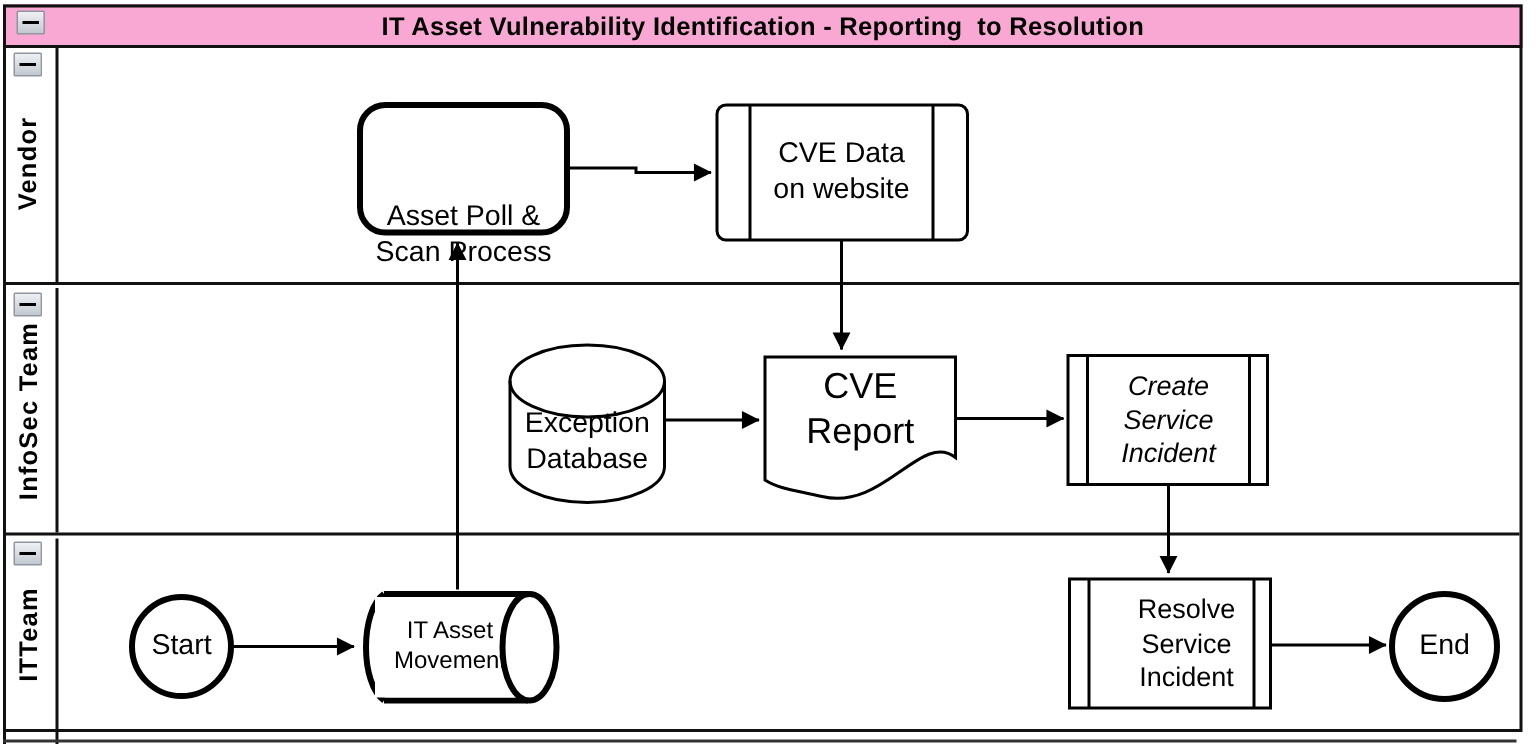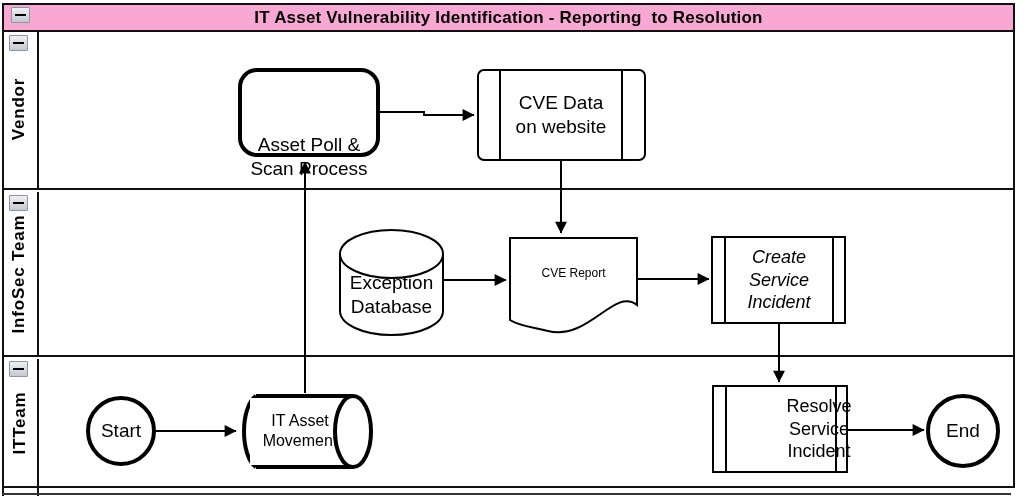--- a/index.html
+++ b/index.html
@@ -21,21 +21,21 @@
   
   .btn-collapse{position:absolute;width:19px;height:16px;box-sizing:border-box;
     border:1px solid #8f96a0;background:linear-gradient(#eef0f3,#c3c9d1);
     display:flex;align-items:center;justify-content:center;border-radius:1px;cursor:pointer;z-index:6;}
   .btn-collapse .minus{width:11px;height:2px;background:#000;}
   
   svg.wires{position:absolute;left:0;top:0;z-index:4;}
   
   .node-label{position:absolute;z-index:5;display:flex;align-items:center;justify-content:center;
     text-align:center;white-space:pre-line;line-height:1.25;pointer-events:none;}
-  .fs19{font-size:19px;} .fs20{font-size:12px;} .fs18{font-size:18px;} .fs16{font-size:16px;}
+  .fs19{font-size:19px;} .fs20{font-size:24px;} .fs18{font-size:18px;} .fs16{font-size:16px;}
 </style>
 </head>
 <body>
 
 <div class="stage">
 
   <div class="pool"></div>
 
   <div class="lane-row" style="top:28px;height:160px;"></div>
   <div class="lane-row" style="top:190px;height:165px;"></div>
@@ -132,18 +132,18 @@
 on website</div>
   <div class="node-label fs19" style="left:340px;top:260px;width:103px;height:70px;">Exception
 Database</div>
   <div class="node-label fs20" style="left:512px;top:242px;width:123px;height:62px;">CVE Report</div>
   <div class="node-label fs18" style="left:725px;top:240px;width:108px;height:80px;font-style:italic;">Create
 Service
 Incident</div>
   <div class="node-label fs19" style="left:87px;top:398px;width:68px;height:66px;">Start</div>
   <div class="node-label fs16" style="left:244px;top:398px;width:112px;height:66px;">IT Asset
 Movement</div>
-  <div class="node-label fs18" style="left:726px;top:389px;width:130px;height:80px;padding-left:28px;">Resolve
+  <div class="node-label fs18" style="left:726px;top:389px;width:130px;height:80px;">Resolve
 Service
 Incident</div>
   <div class="node-label fs19" style="left:928px;top:398px;width:70px;height:66px;">End</div>
 
 </div>
 
 </body></html>

